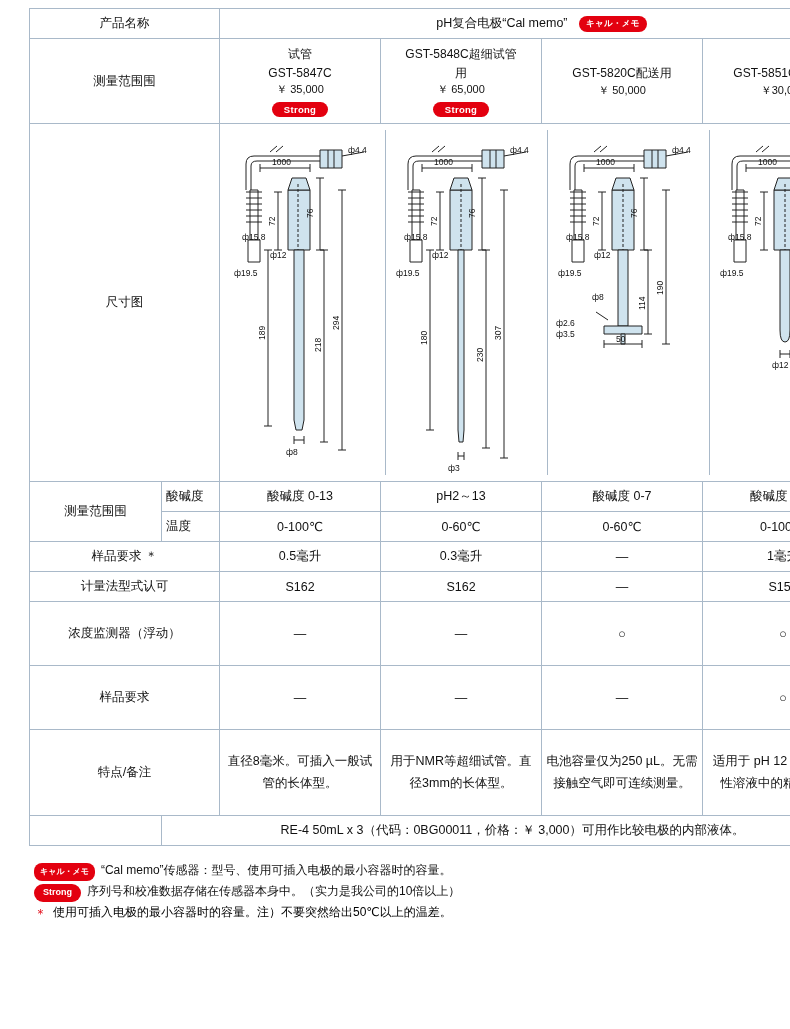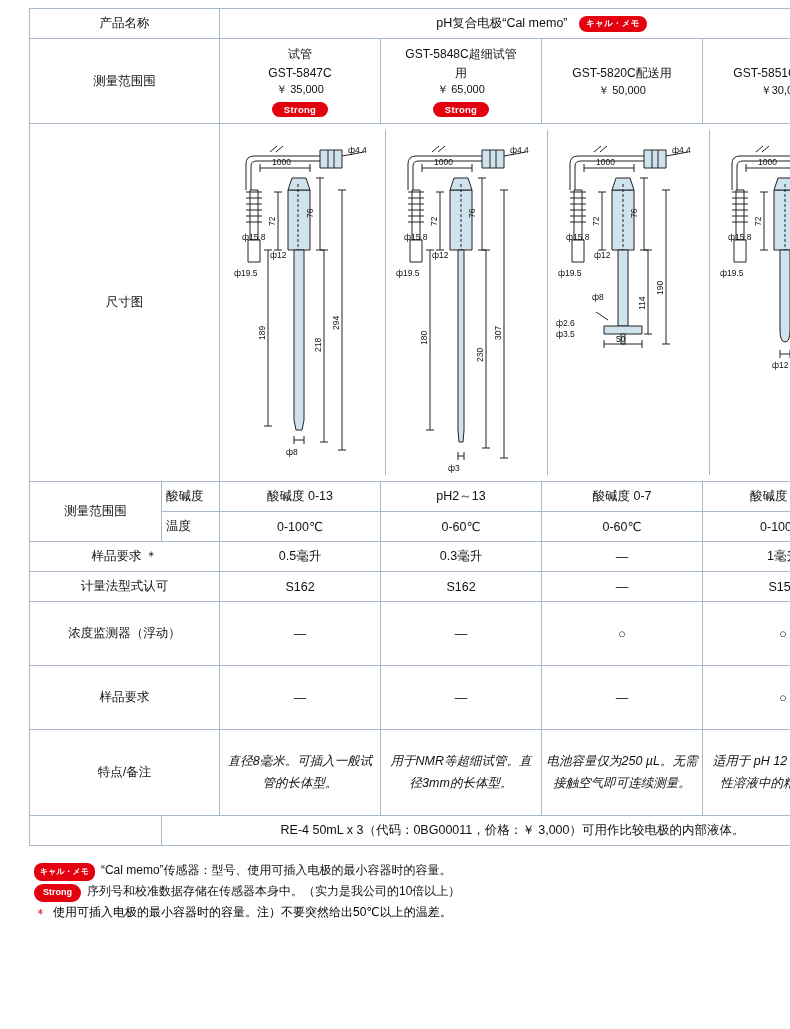--- a/index.html
+++ b/index.html
@@ -80,21 +80,21 @@
     width: 100%;
     height: 100%;
   }
   .diagram-col {
     flex: 1 1 0;
     position: relative;
     border-right: 1px solid #a9b9c9;
   }
   .diagram-col:last-child { border-right: none; }
 
-  .feat-cell { text-align: left; padding: 8px 12px; line-height: 1.7; font-size: 12.5px; font-style: italic; }
+  .feat-cell { text-align: left; padding: 8px 12px; line-height: 1.7; font-size: 12.5px; }
   .note-row td { text-align: center; font-size: 12.5px; padding: 10px 4px; }
 
   .footnotes {
     margin: 14px 12px 0 12px;
     font-size: 12px;
     color: #111;
     line-height: 1.75;
   }
   .footnotes .fn { display: flex; align-items: flex-start; gap: 6px; }
   .fn-badge-cal {

